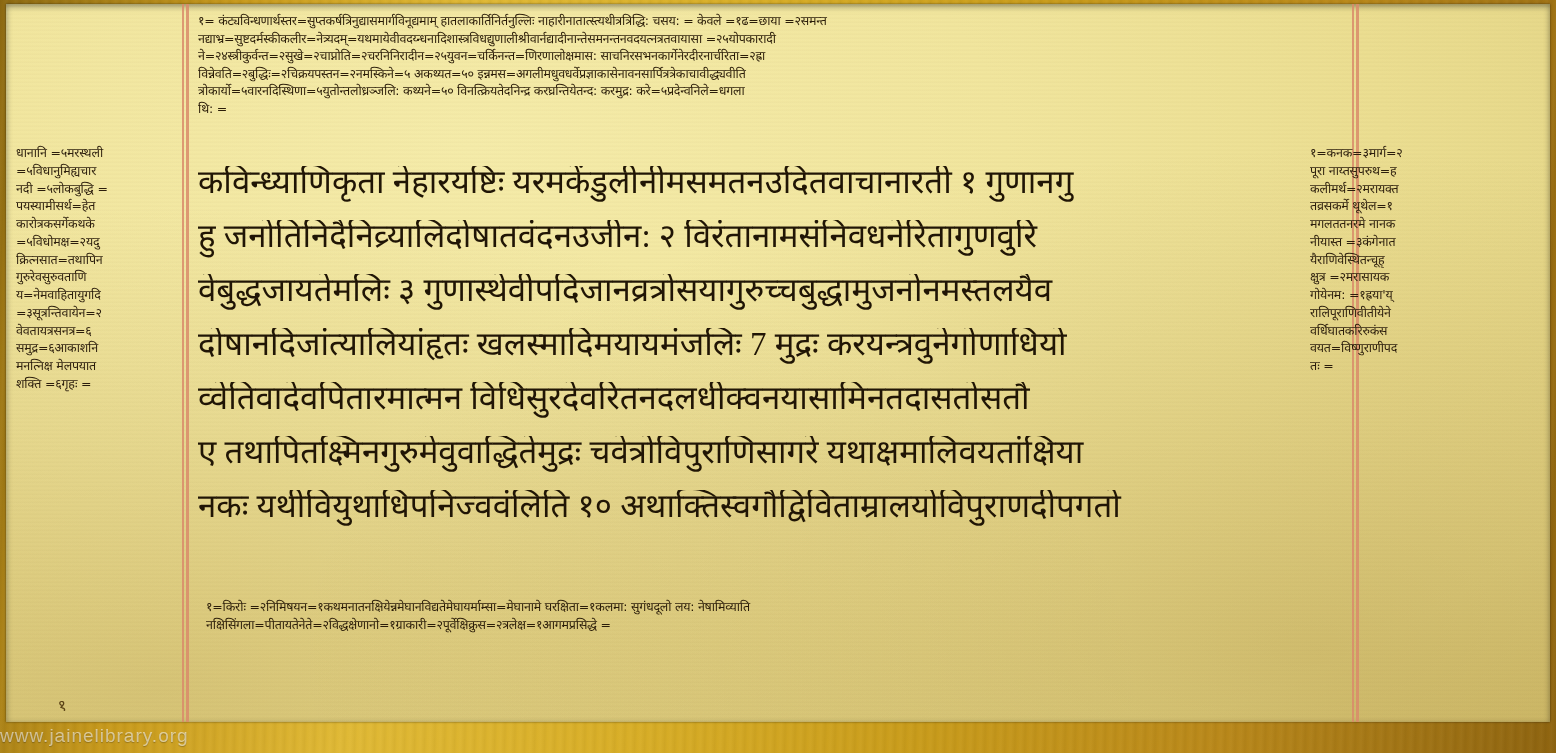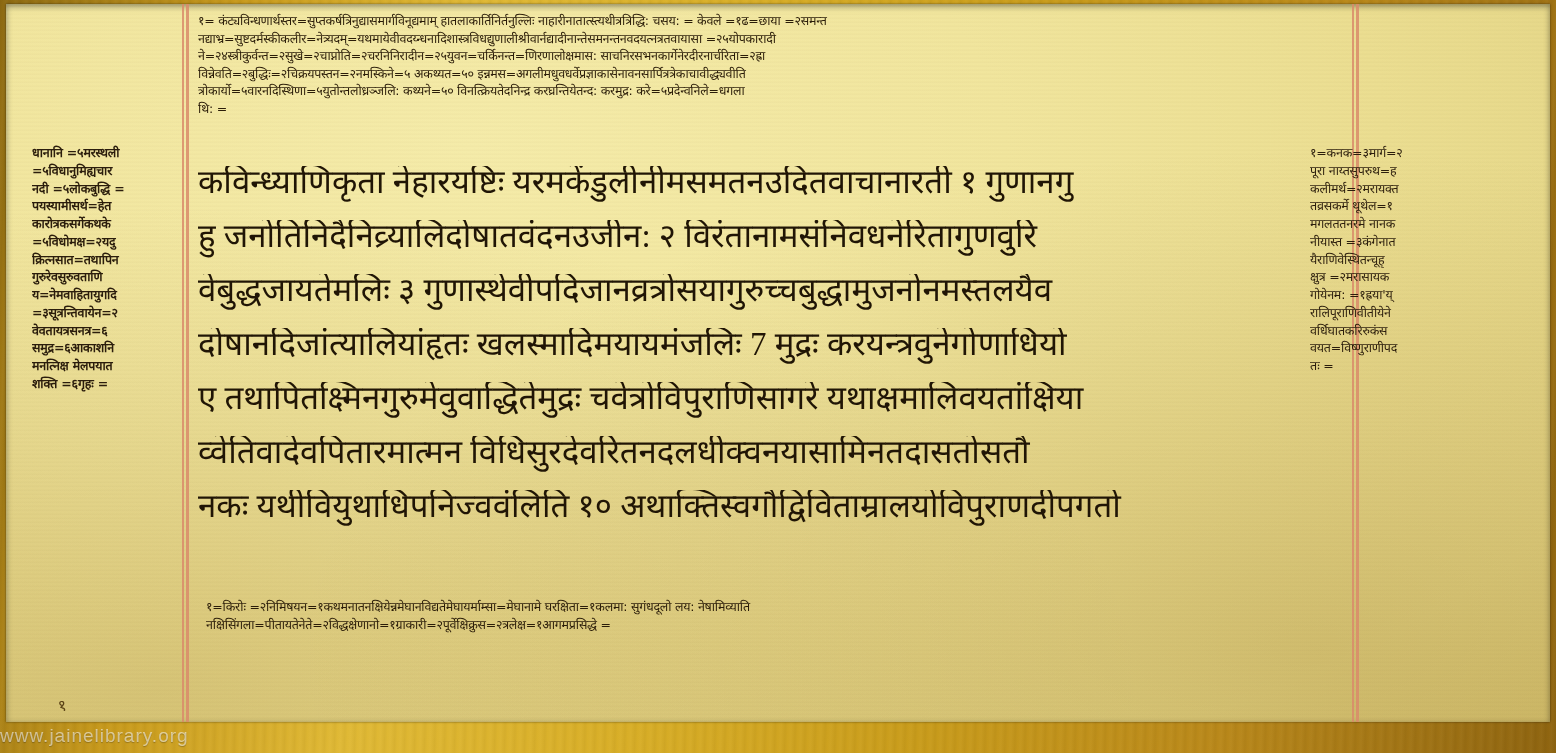--- a/index.html
+++ b/index.html
@@ -68,21 +68,21 @@
     width: 166px;
     padding: 0 6px;
     box-sizing: border-box;
     color: #2b1d0c;
     font-size: 12.5px;
     line-height: 1.42;
     letter-spacing: -0.2px;
     text-align: left;
     word-break: break-word;
   }
-  .margin-col.left  { left: 20px; font-weight: bold;  }
+  .margin-col.left  { left: 4px;  }
   .margin-col.right { left: 1298px; width: 176px; }
   .margin-col .mline { white-space: nowrap; overflow: hidden; text-overflow: clip; }
 
   .body-col {
     position: absolute;
     left: 192px;
     top: 2px;
     width: 1148px;
     color: #241806;
   }
@@ -205,25 +205,25 @@
         <div class="verse-line">
           
           <span>वेबुद्धजायतेमलिः ३ गुणास्थेवीपदिजानव्रत्रोसयागुरुच्चबुद्धामुजनोनमस्तलयैव</span>
         </div>
         <div class="verse-line">
           
           <span>दोषानदिजांत्यालियांहृतः खलस्मादिमयायमंजलिः 7 मुद्रः करयन्त्रवुनेगोणाधियो</span>
         </div>
         <div class="verse-line">
           
+          <span>व्वेतिवादेवपितारमात्मन विधिसुरदेवरितनदलधीक्वनयासामिनतदासतोसतौ</span>
+        </div>
+        <div class="verse-line">
+          
           <span>ए तथापितक्ष्मिनगुरुमेवुवाद्धितेमुद्रः चवेत्रोविपुराणिसागरे यथाक्षमालिवयतांक्षिया</span>
-        </div>
-        <div class="verse-line">
-          
-          <span>व्वेतिवादेवपितारमात्मन विधिसुरदेवरितनदलधीक्वनयासामिनतदासतोसतौ</span>
         </div>
         <div class="verse-line">
           
           <span>नकः यथीवियुथाधिपनिज्ववंलिति १० अथाक्तिस्वगौद्विविताम्रालयोविपुराणदीपगतो</span>
         </div>
       </div>
 
       <div class="gloss-bottom">
         <div class="gline">१=किरोः =२निमिषयन=१कथमनातनक्षियेन्नमेघानविद्यतेमेघायर्माम्सा=मेघानामे घरक्षिता=१कलमा: सुगंधदूलाे लय: नेषामिव्याति</div>
         <div class="gline">नक्षिसिंगला=पीतायतेनेते=२विद्धक्षेणानो=१ग्राकारी=२पूर्वेक्षिक्रुस=२त्रलेक्ष=१आगमप्रसिद्धे =</div>

